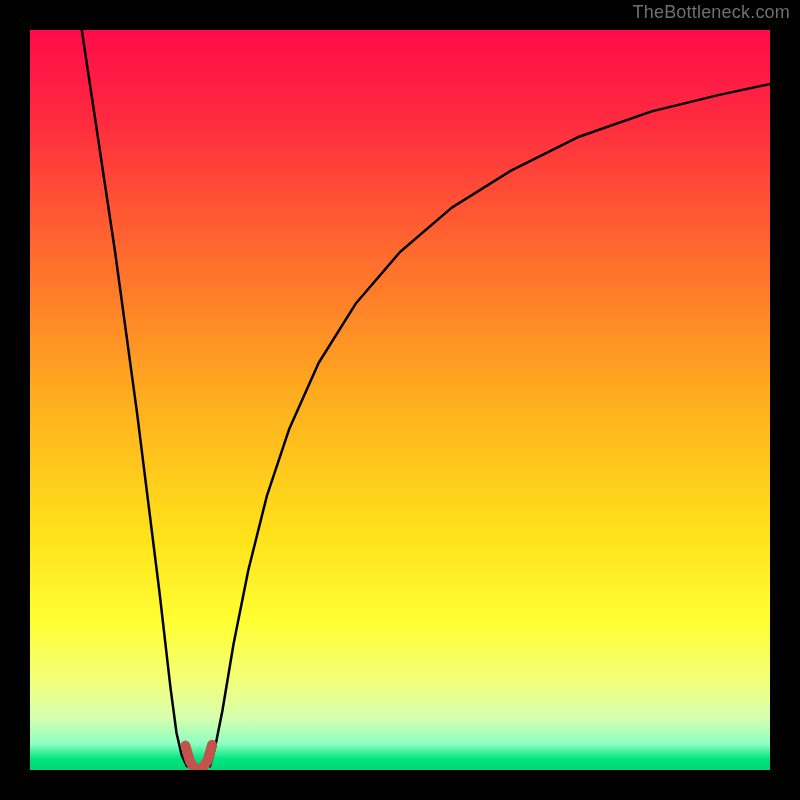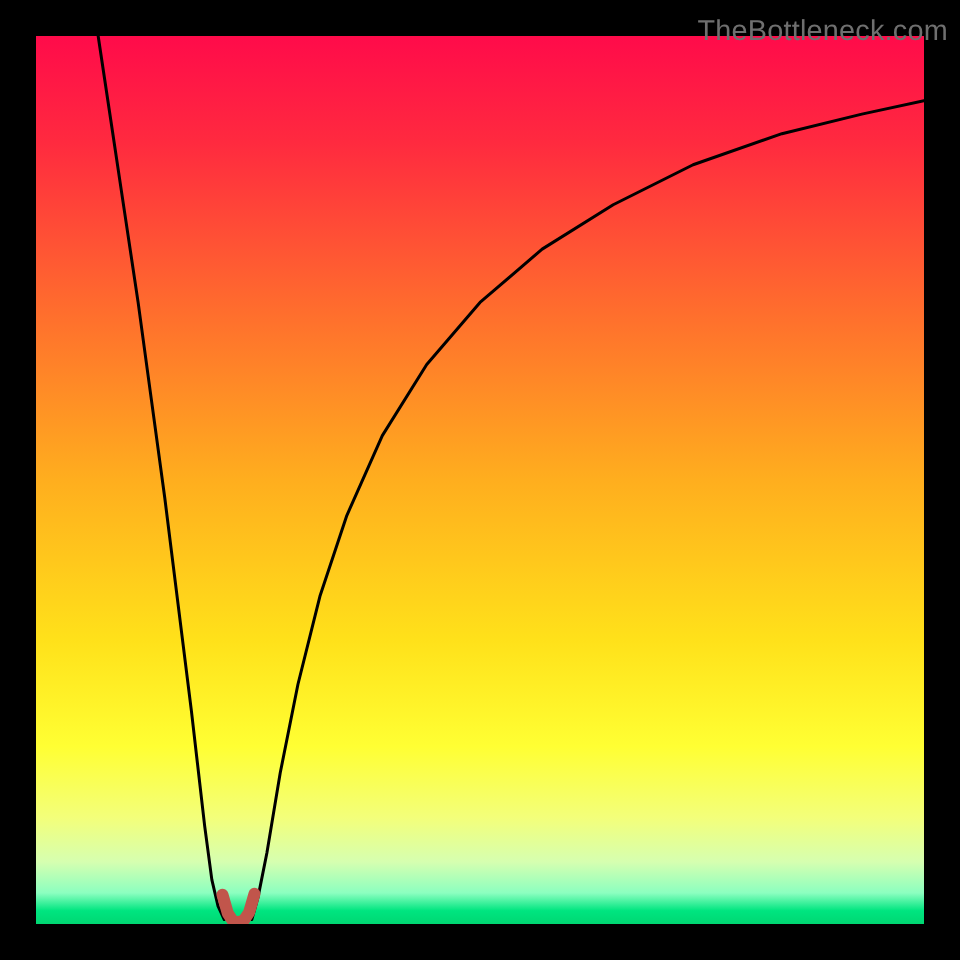--- a/index.html
+++ b/index.html
@@ -21,24 +21,24 @@
   }
   .plot {
     position: absolute;
     left: 0;
     top: 0;
     width: 740px;
     height: 740px;
   }
   .watermark {
     position: absolute;
-    top: 12px;
+    top: 2px;
     right: 10px;
     color: #6f6f6f;
-    font-size: 24px;
+    font-size: 18px;
     font-weight: 500;
     letter-spacing: 0.2px;
     user-select: none;
   }
 </style>
 </head>
 <body>
 
 <div class="frame">
   <svg class="plot" viewBox="0 0 740 740" preserveAspectRatio="none">

